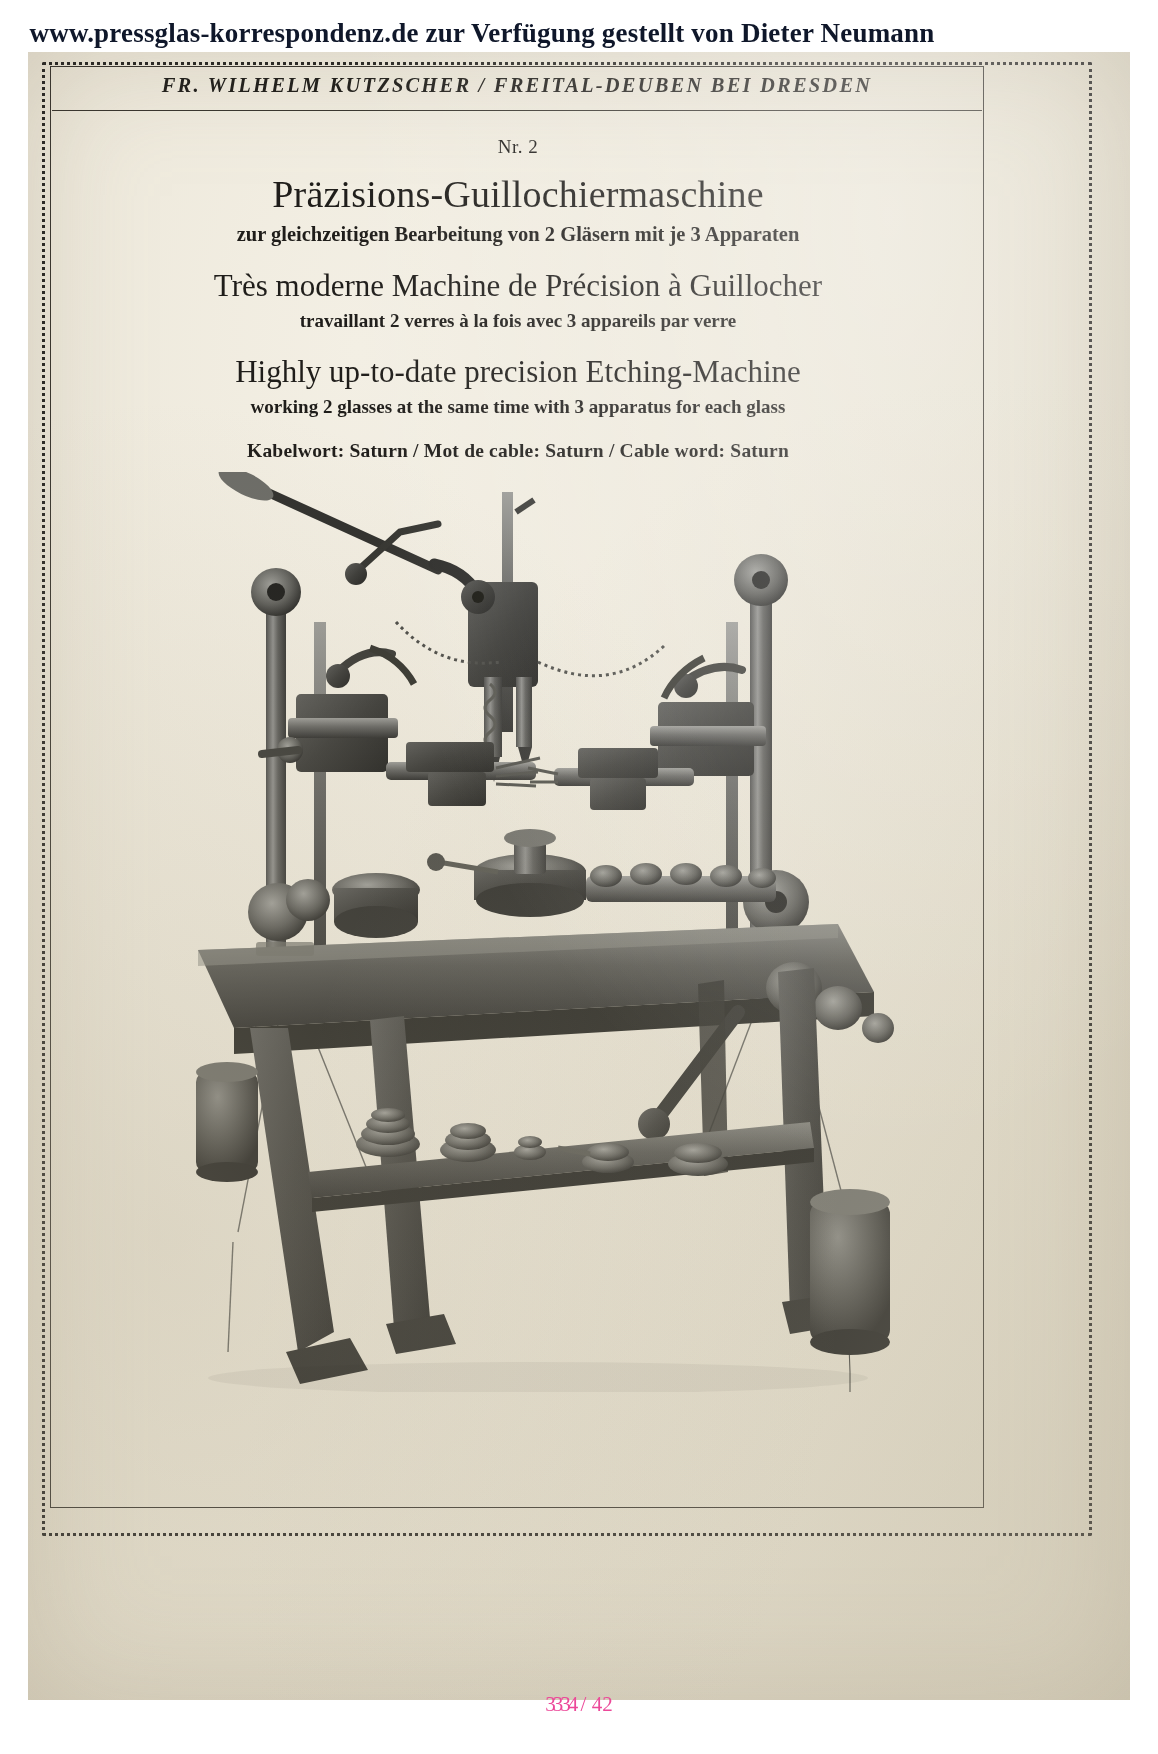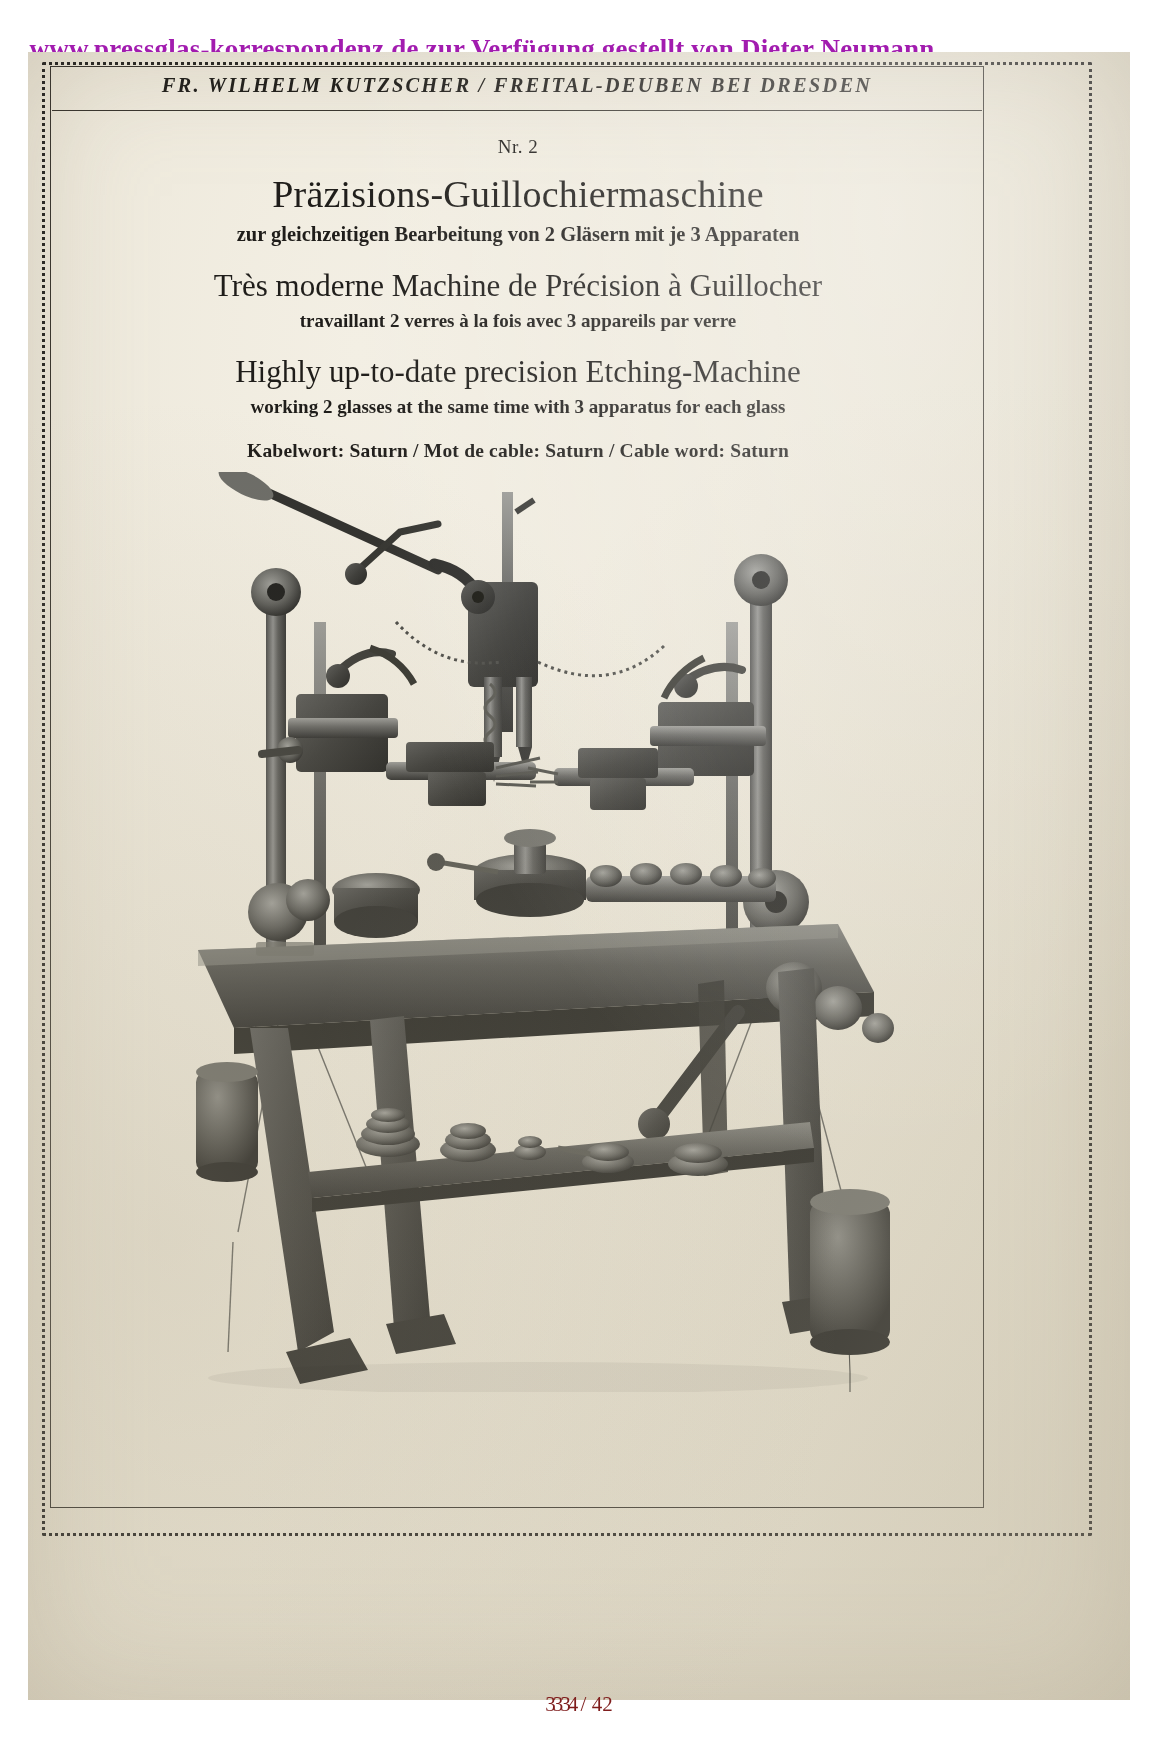--- a/index.html
+++ b/index.html
@@ -18,24 +18,23 @@
   
   .watermark {
     position: absolute;
     top: 18px;
     left: 0;
     width: 964px;
     text-align: center;
     font-family: "Liberation Serif", serif;
     font-weight: bold;
     font-size: 27px;
-    color: #a21caf;
+    color: #0f172a;
     letter-spacing: 0.2px;
     white-space: nowrap;
-    margin-top: 16px;
   }
 
   
   .page {
     position: absolute;
     top: 52px;
     left: 28px;
     width: 1102px;
     height: 1648px;
     background:
@@ -153,21 +152,21 @@
 
   
   .folio {
     position: absolute;
     top: 1692px;
     left: 0;
     width: 1158px;
     text-align: center;
     font-family: "Liberation Serif", serif;
     font-size: 21px;
-    color: #7f1d1d;
+    color: #ec4899;
   }
   .folio .overlap {
     position: relative;
     letter-spacing: -3px;
   }
 </style>
 </head>
 <body>
 
 <div class="watermark">www.pressglas-korrespondenz.de zur Verfügung gestellt von Dieter Neumann</div>

